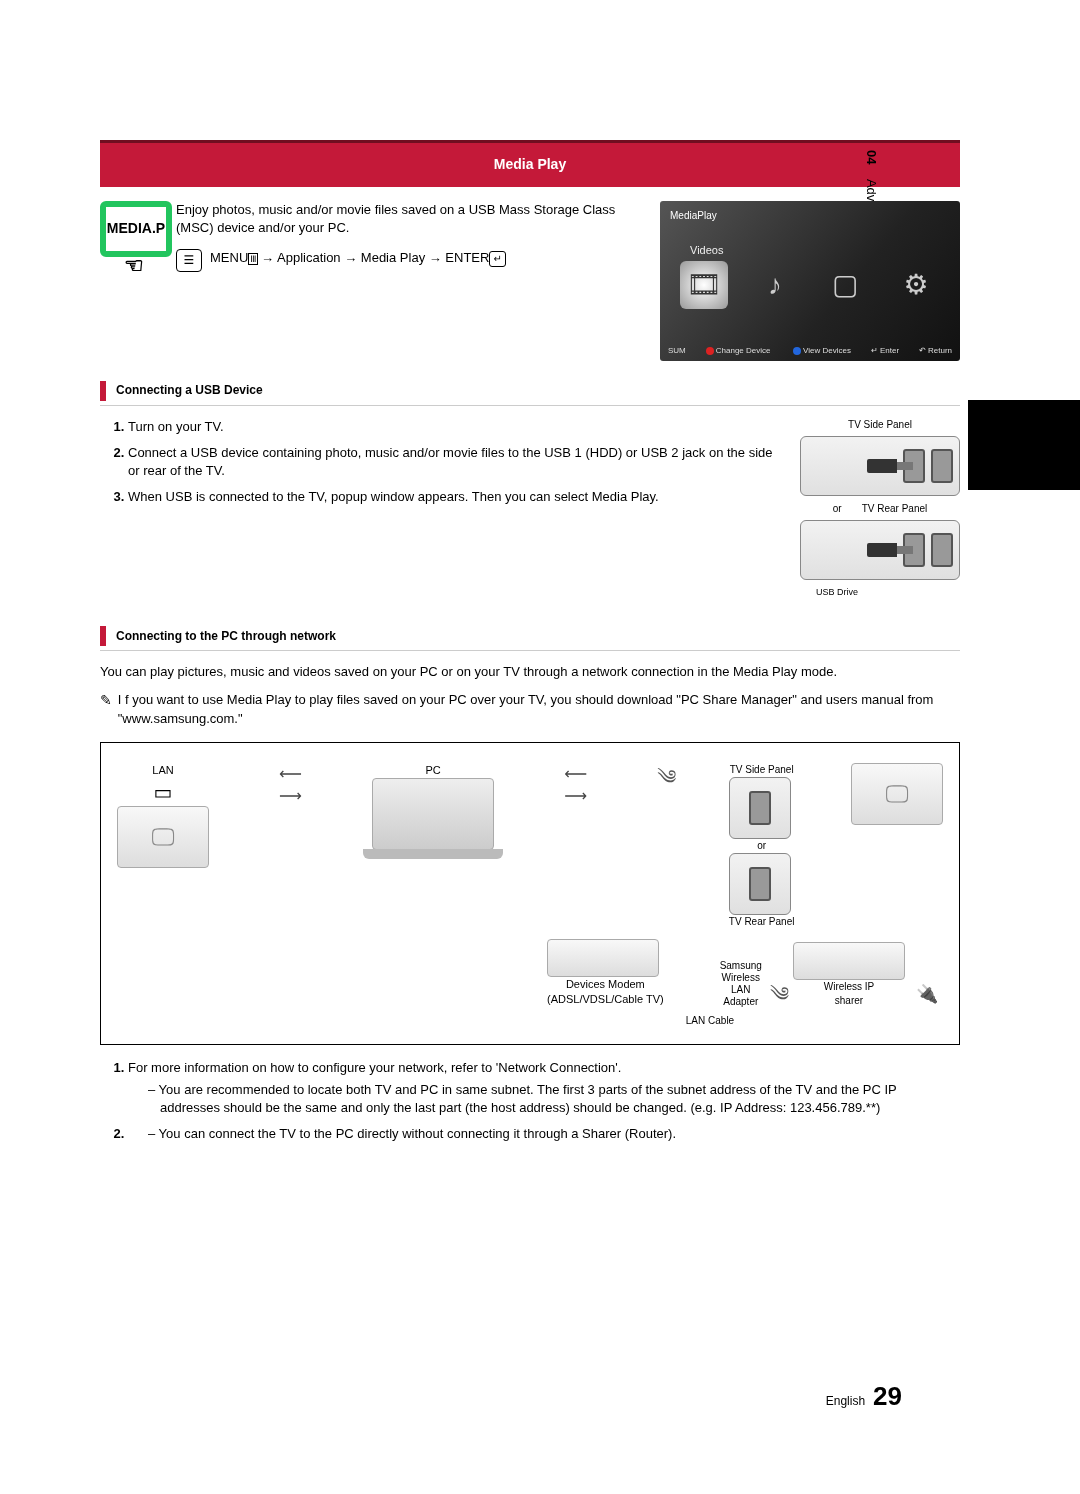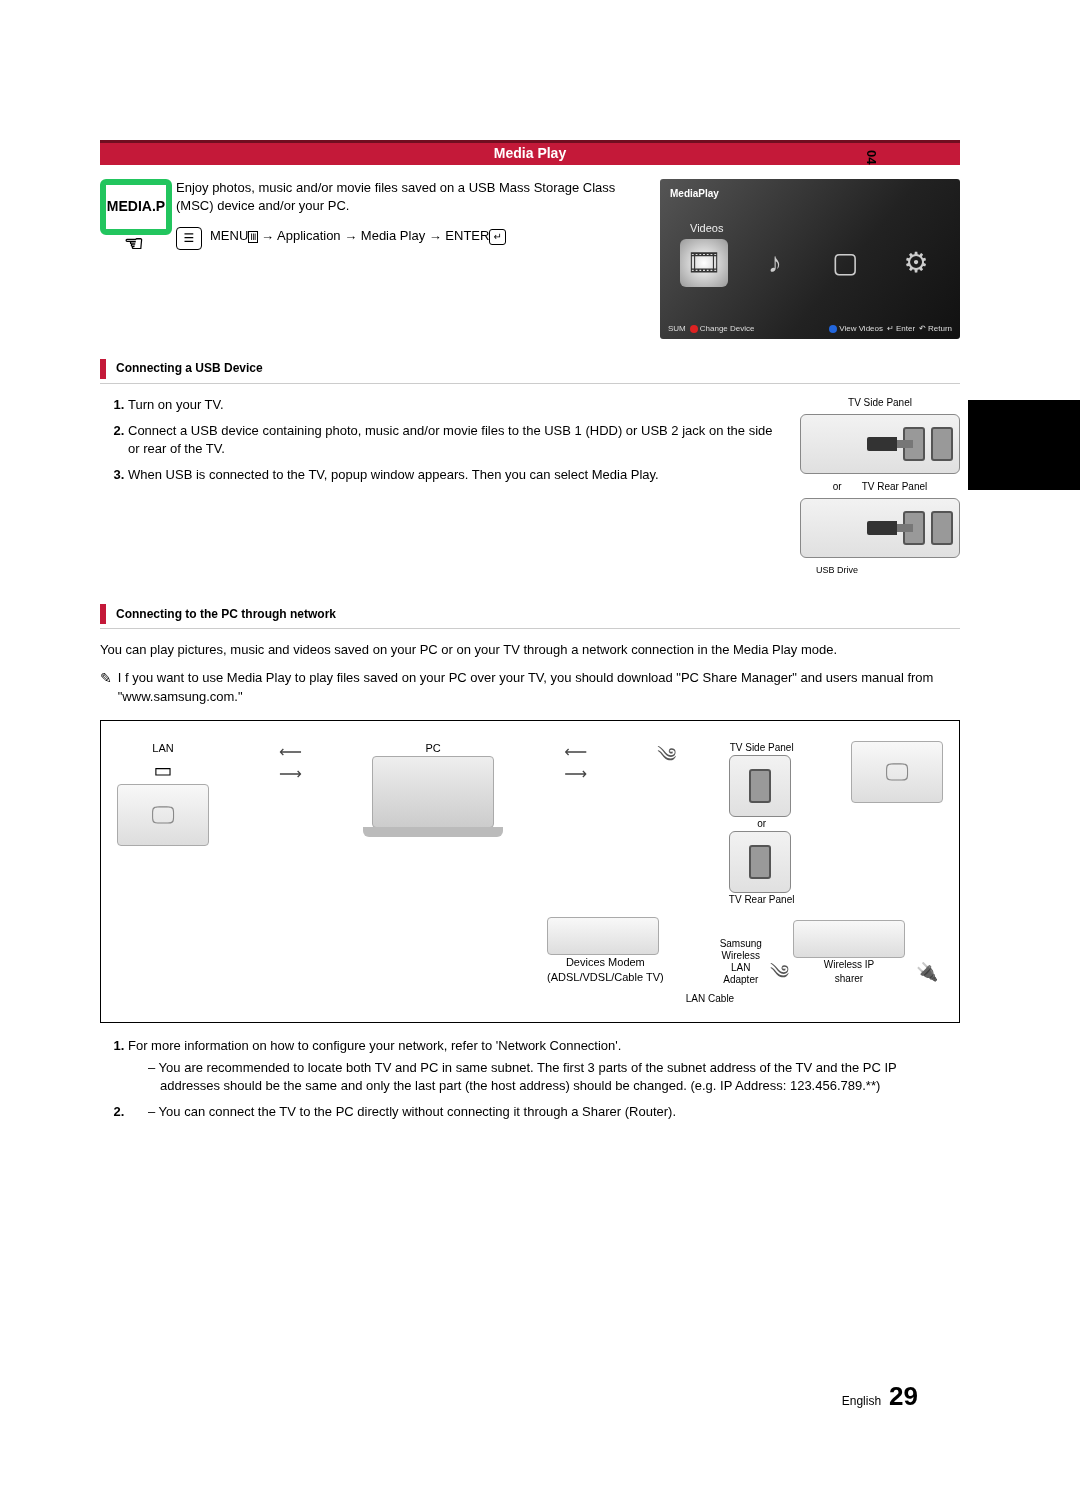--- a/index.html
+++ b/index.html
@@ -36,21 +36,21 @@
     height: 90px;
     background: #000;
   }
 
   
   .header-bar {
     background: #c41939;
     color: #fff;
     font-weight: bold;
     text-align: center;
-    padding: 1px 0;
+    padding: 12px 0;
     margin-bottom: 14px;
     font-size: 14px;
     border-top: 3px solid #700e20;
   }
 
   .intro-row {
     display: flex;
     gap: 14px;
     align-items: flex-start;
     margin-bottom: 20px;
@@ -114,21 +114,21 @@
     height: 160px;
     background: linear-gradient(130deg,#555 0%,#222 60%,#111 100%);
     color: #eee;
     position: relative;
     border-radius: 3px;
     overflow: hidden;
     font-size: 10px;
   }
   .tv-screen .tv-title {
     position: absolute; top: 8px; left: 10px;
-    font-weight: bold; color: #fff;
+    font-weight: normal; color: #fff;
   }
   .tv-screen .tv-sub {
     position: absolute; top: 42px; left: 30px;
     font-size: 11px;
   }
   .tv-icons {
     position: absolute;
     top: 60px; left: 20px; right: 20px;
     display: flex; justify-content: space-between;
     align-items: center;
@@ -146,21 +146,21 @@
   }
   .tv-footer {
     position: absolute;
     bottom: 4px; left: 0; right: 0;
     display: flex; gap: 10px;
     font-size: 8px;
     padding: 0 8px;
     color: #ddd;
     justify-content: space-between;
   }
-  .tv-footer .grp { display:flex; gap:4px; }
+  .tv-footer .grp { display:flex; gap:20px; }
   .dot { display:inline-block; width:8px; height:8px; border-radius:50%; margin-right:2px; vertical-align:middle;}
   .dot.red { background:#d22; }
   .dot.blue { background:#26d; }
 
   
   .section-head {
     display: flex;
     align-items: center;
     gap: 10px;
     border-bottom: 1px solid #ccc;
@@ -303,21 +303,21 @@
     padding-left: 12px;
     margin-bottom: 4px;
   }
   .sublist li::before {
     content: "– ";
   }
 
   .footer {
     position: absolute;
     bottom: 80px;
-    right: 162px;
+    right: 178px;
     display: flex;
     align-items: baseline;
     gap: 8px;
     font-size: 12px;
   }
   .footer .pnum { font-size: 26px; font-weight: bold; }
 </style>
 </head>
 <body>
 
@@ -359,21 +359,21 @@
         <div class="tv-icon">♪</div>
         <div class="tv-icon">▢</div>
         <div class="tv-icon">⚙</div>
       </div>
       <div class="tv-footer">
         <div class="grp">
           <span>SUM</span>
           <span><span class="dot red"></span><span>Change Device</span></span>
         </div>
         <div class="grp">
-          <span><span class="dot blue"></span><span>View Videos</span></span>
+          <span><span class="dot blue"></span><span>View Devices</span></span>
           <span>↵ <span>Enter</span></span>
           <span>↶ <span>Return</span></span>
         </div>
       </div>
     </div>
   </div>
 
   <div class="section-head">
     <div class="redbar"></div>
     <div class="title">Connecting a USB Device</div>

